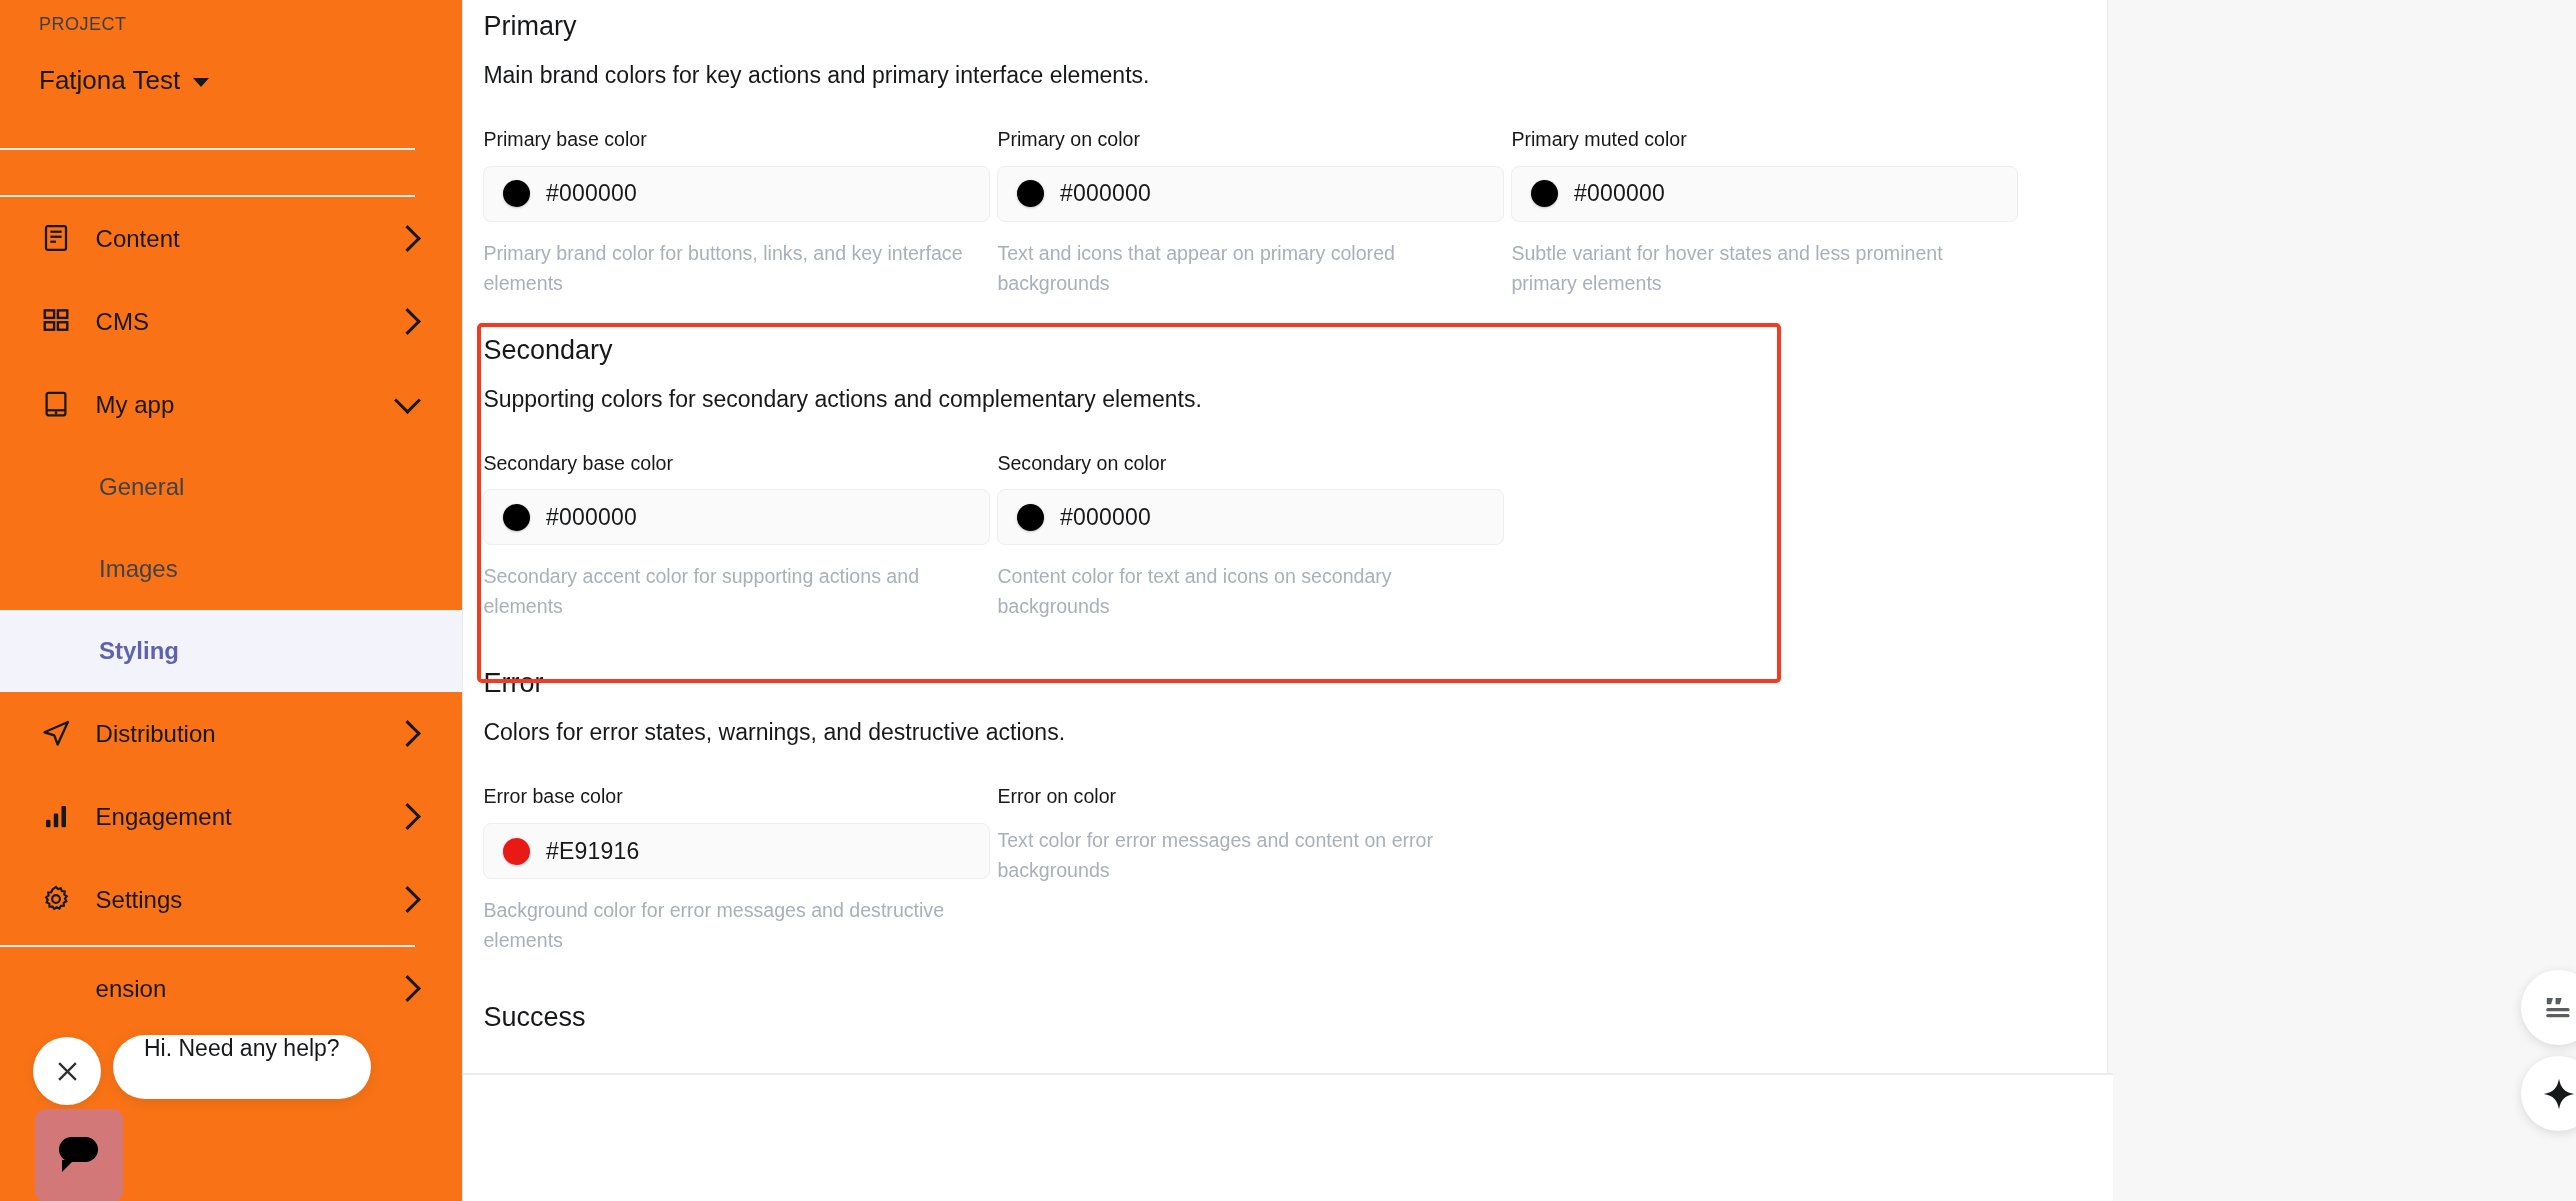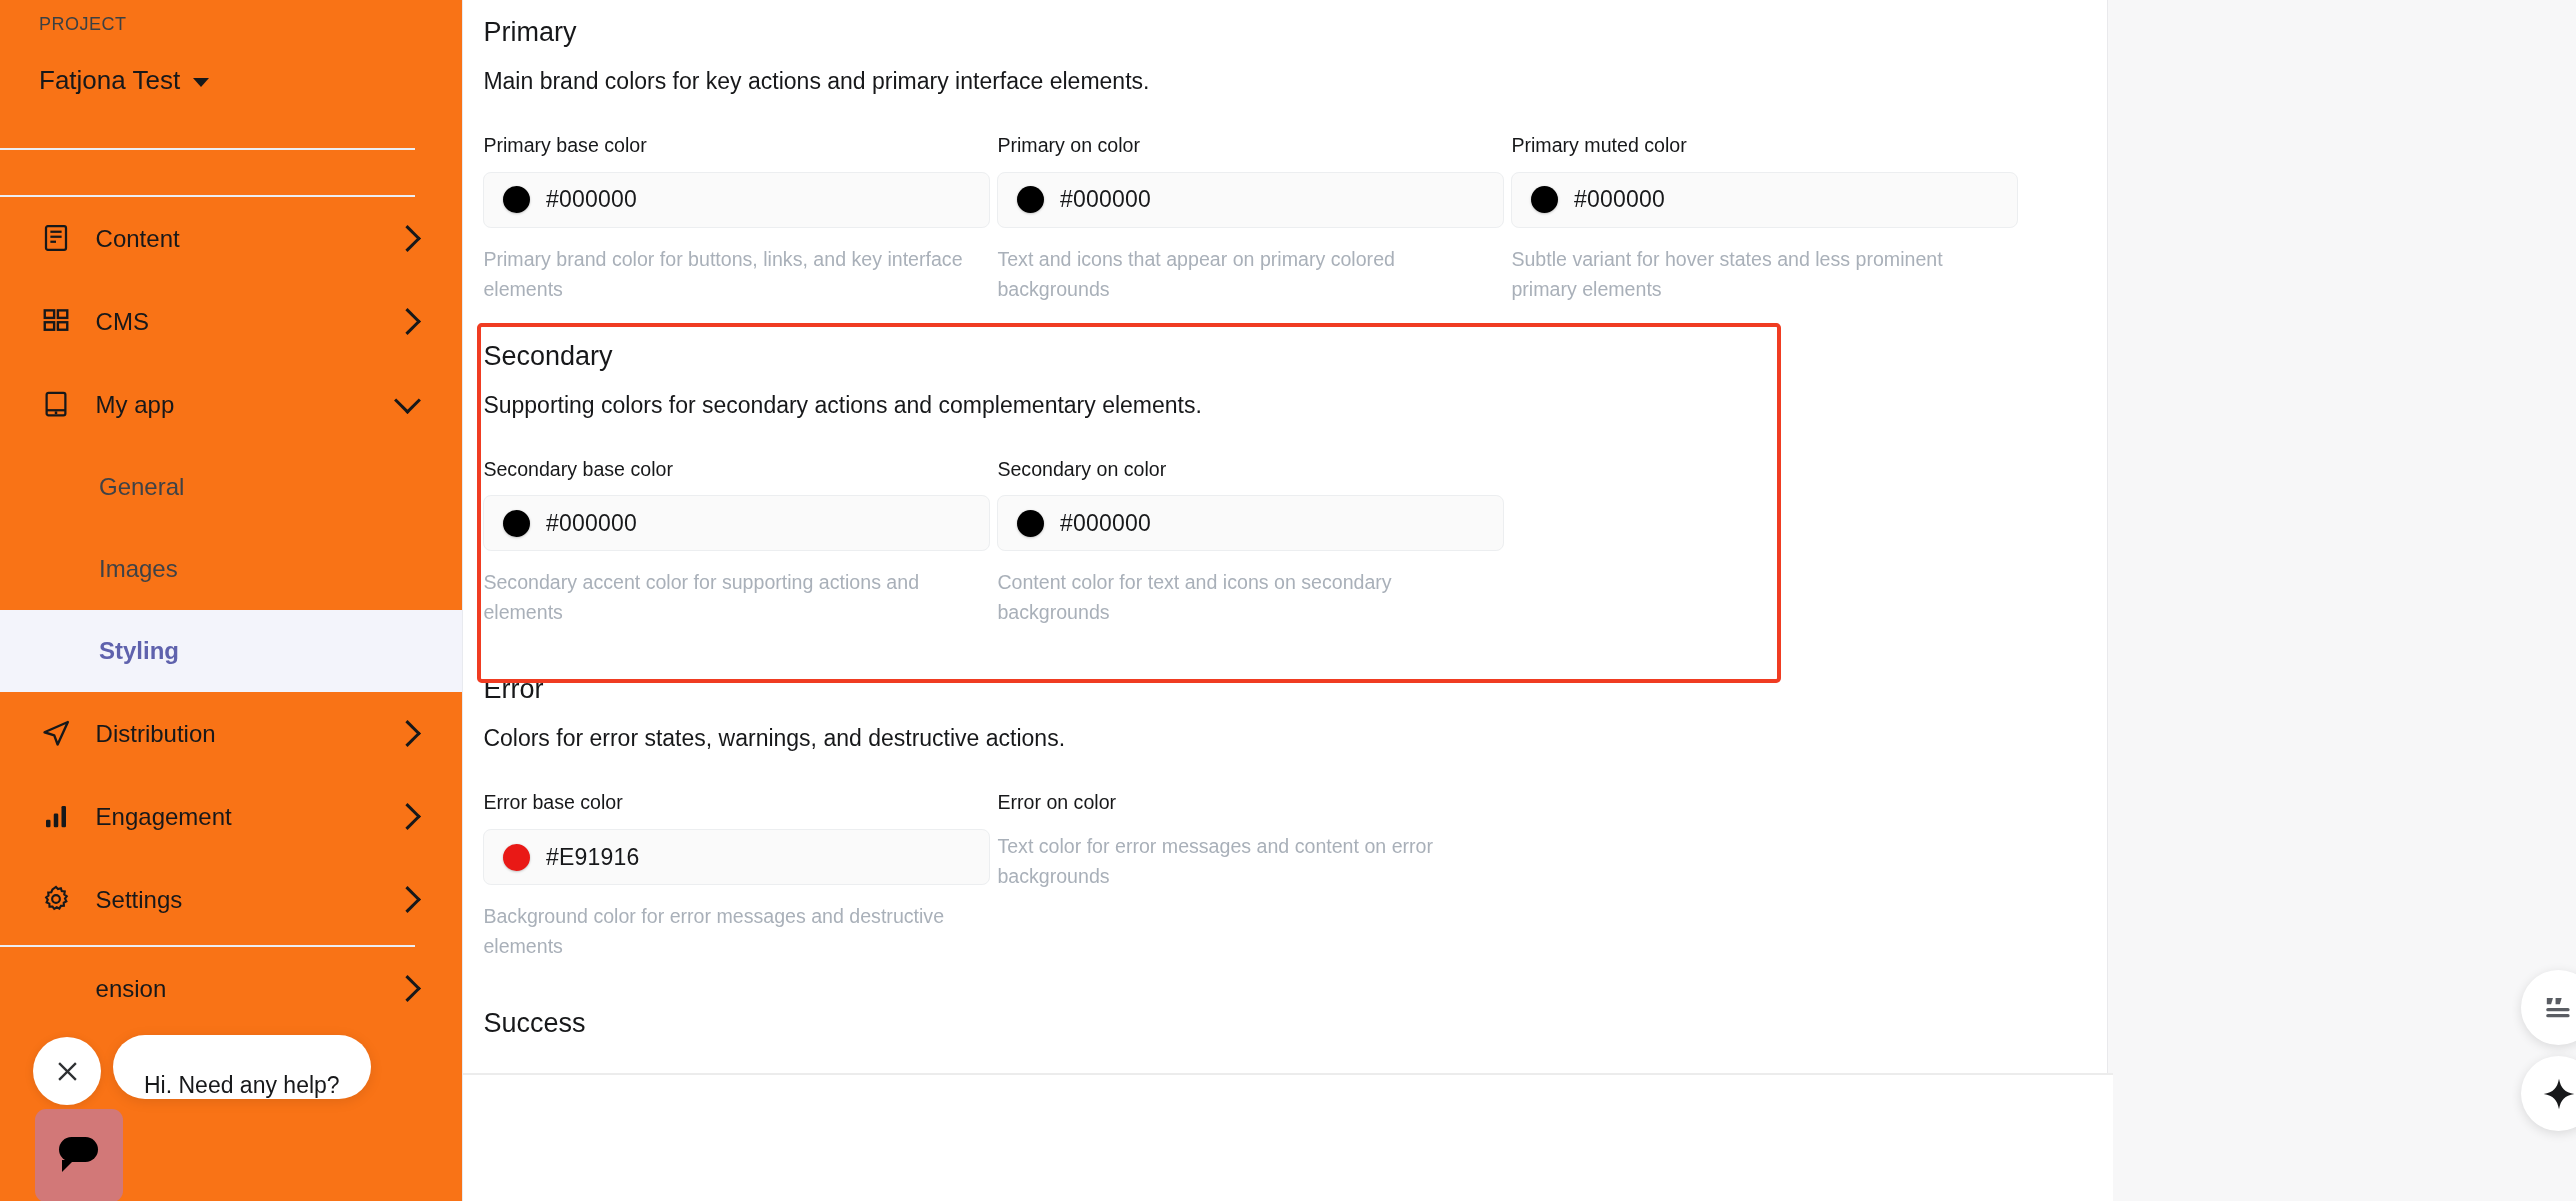--- a/index.html
+++ b/index.html
@@ -162,21 +162,21 @@
     position: absolute; left: 33px; top: 1037px;
     width: 68px; height: 68px; border-radius: 50%;
     background: #ffffff; box-shadow: 0 1.6px 9.4px rgba(0,0,0,0.10);
     display:flex; align-items:center; justify-content:center; cursor:pointer; z-index: 40;
   }
   .chat-bubble {
     position: absolute; left: 113px; top: 1035px;
     height: 64px; padding: 0 31px;
     background: #ffffff; border-radius: 35px;
     box-shadow: 0 2.4px 12.6px rgba(0,0,0,0.10);
-    display: flex; align-items: flex-end; z-index: 40;
+    display: flex; align-items: flex-start; z-index: 40;
   }
   .chat-bubble span { font-size: 23px; color: #17181a; white-space: nowrap; }
   .chat-launcher {
     position: absolute; left: 35px; top: 1109px;
     width: 88px; height: 93px; border-radius: 11px;
     background: #d27878; z-index: 41;
     display: flex; align-items: center; justify-content: center;
     cursor: pointer;
   }
   .chat-glyph { position: relative; width: 46px; height: 38px; }
@@ -314,21 +314,21 @@
           <span class="tail"></span>
       </span>
     </div>
   </aside>
 
   <div class="main-wrap">
 
     <div class="content-panel">
       <div class="content-inner">
 
-        <div class="section" style="padding-top:16px">
+        <div class="section" style="padding-top:10px">
           <div class="sec-title">Primary</div>
           <div class="sec-desc">Main brand colors for key actions and primary interface elements.</div>
           <div class="fields-row">
 
             <div class="field">
               <div class="field-label">Primary base color</div>
               <div class="swatch-box">
                 <span class="dot" style="background:#000000"></span>
                 <span class="hexval">#000000</span>
               </div>

